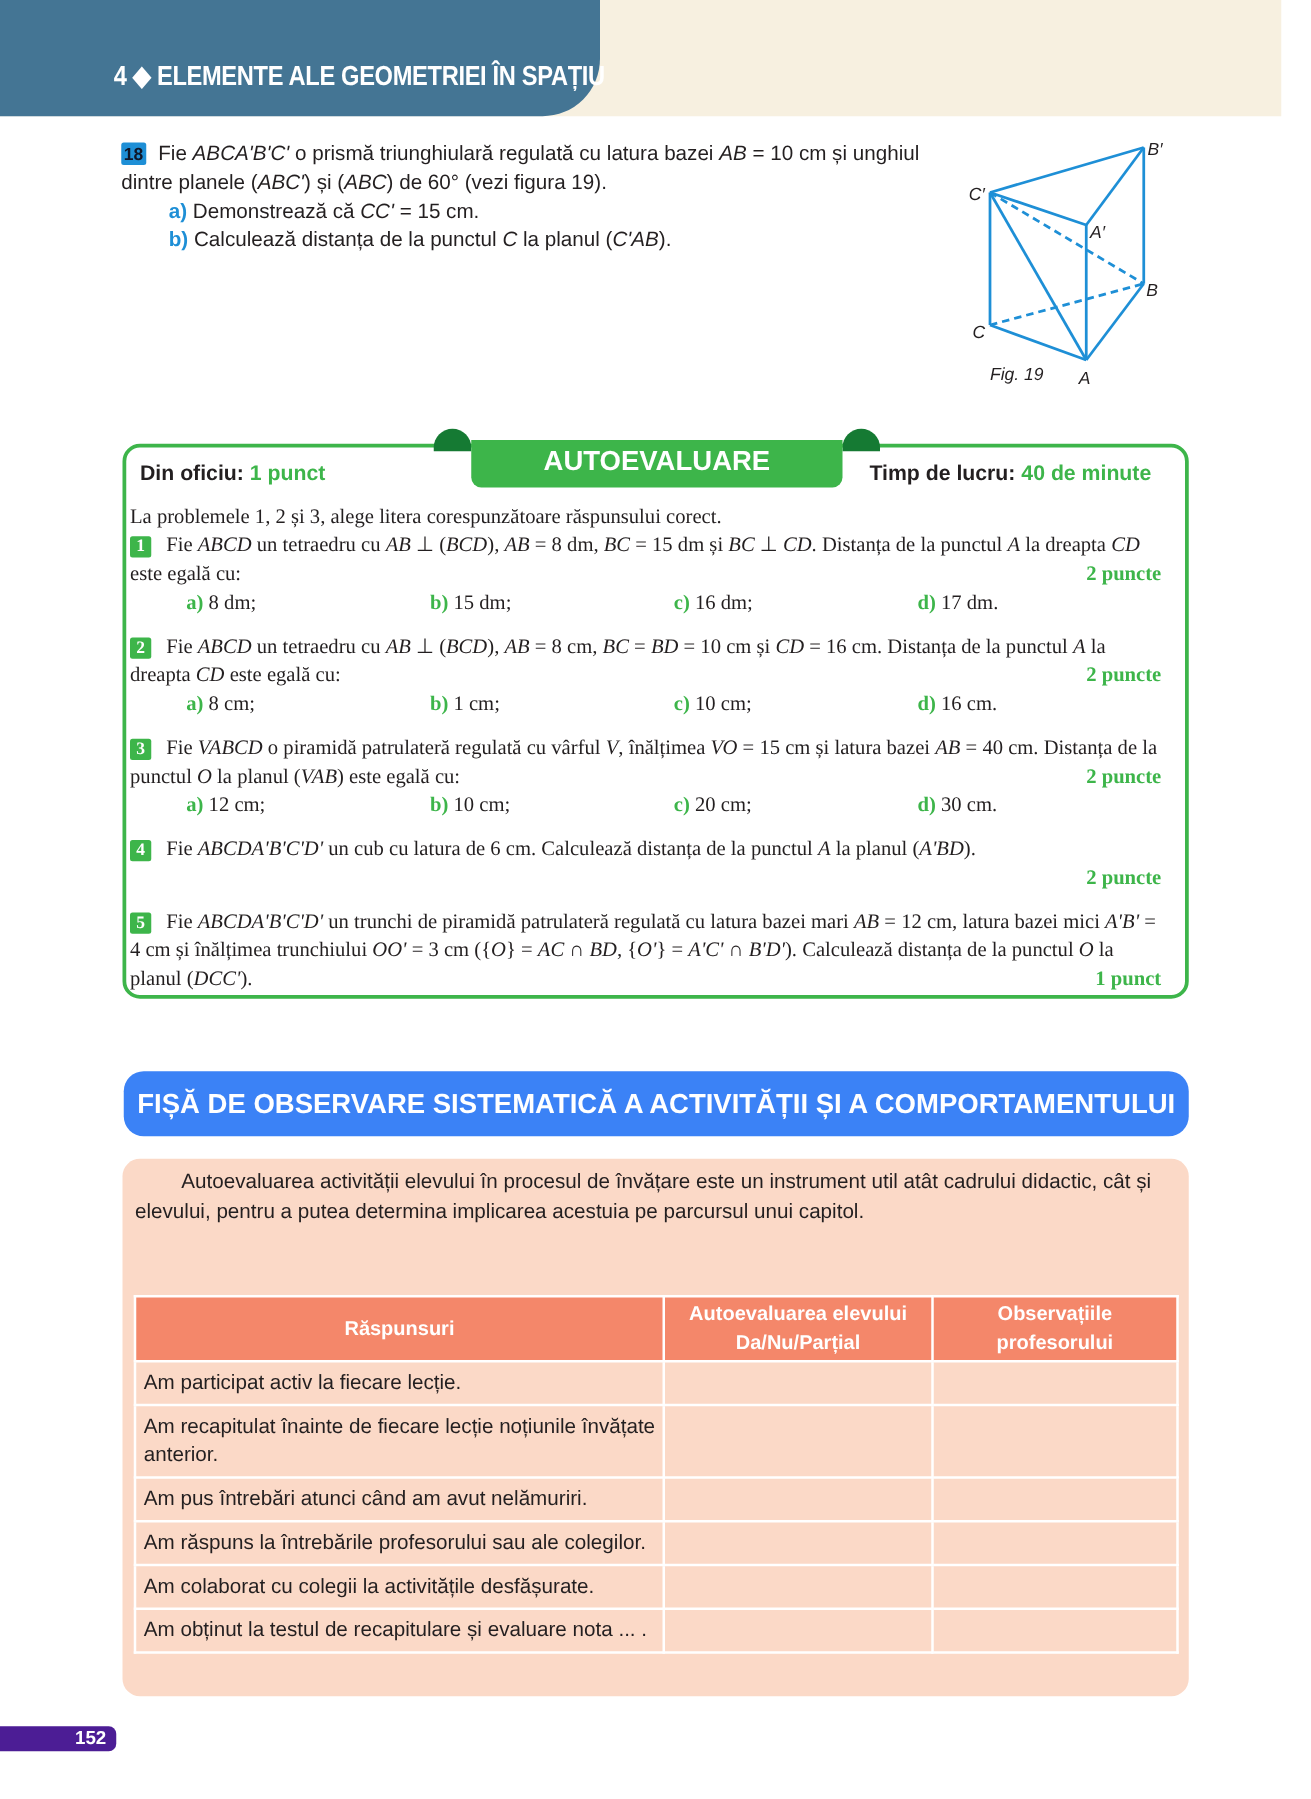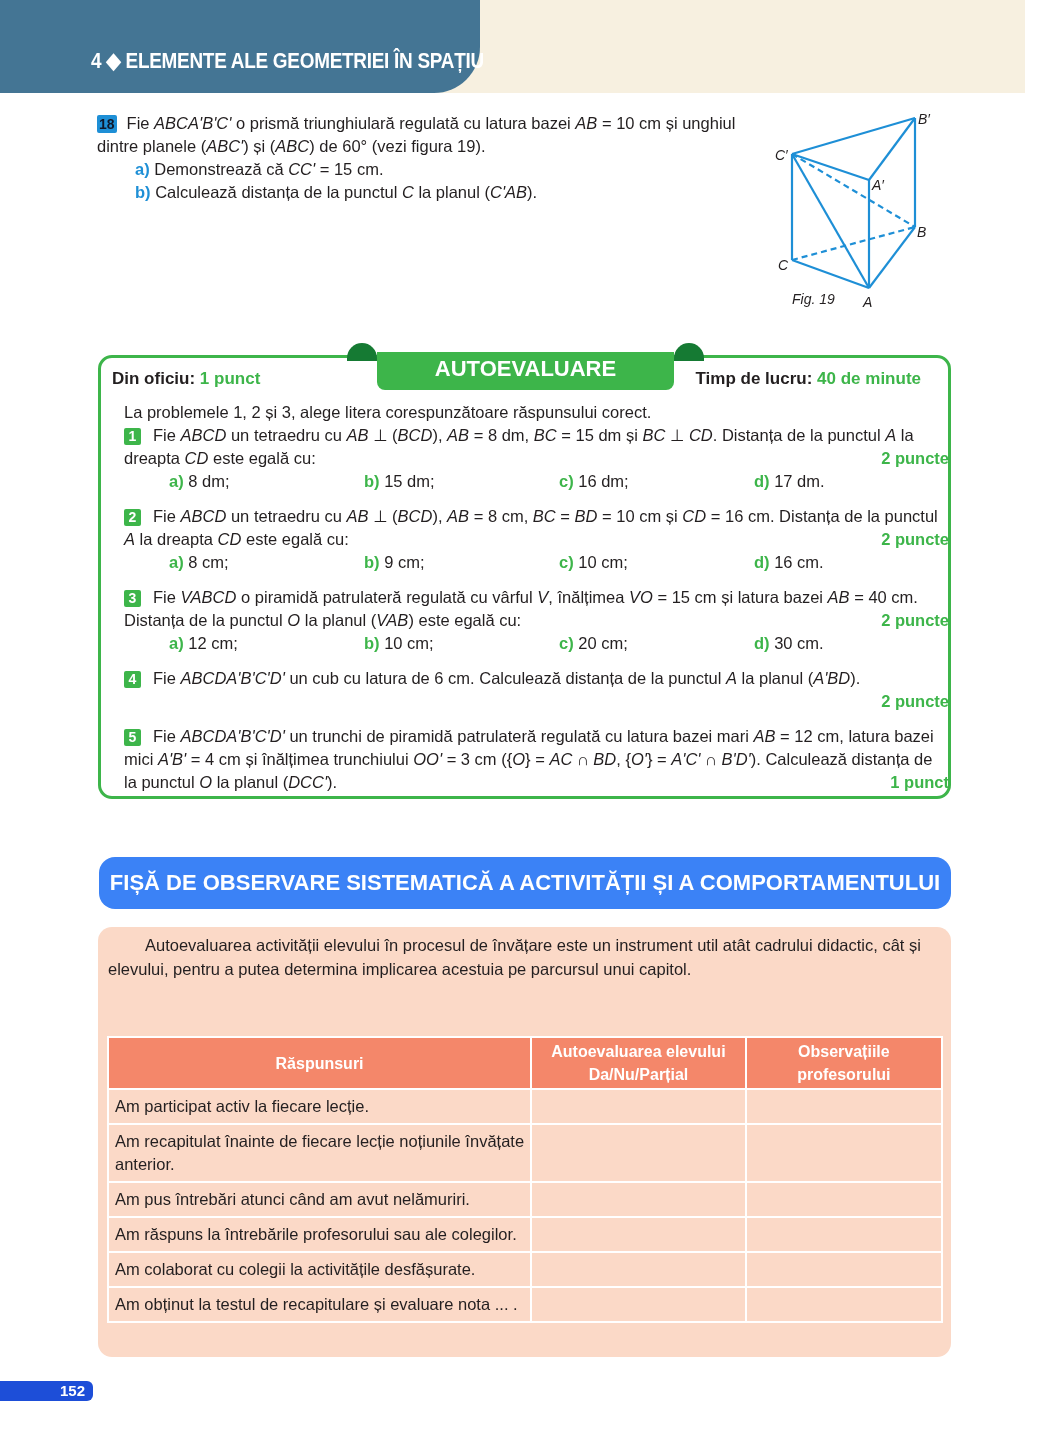--- a/index.html
+++ b/index.html
@@ -16,38 +16,38 @@
   .badge-blue { display: inline-block; background: #1e8fd6; color: #0f172a; font-weight: bold; font-size: 14px; padding: 0 2px; line-height: 18px; border-radius: 2px; margin-right: 10px; }
   .indent { padding-left: 38px; }
   .figure { position: absolute; left: 770px; top: 108px; width: 190px; height: 210px; }
   .figure svg { width: 190px; height: 210px; }
   
   .auto-box { position: absolute; left: 98px; top: 355px; width: 853px; height: 444px; border: 3px solid #3db54a; border-radius: 14px; }
   .auto-tab { position: absolute; left: 377px; top: 352px; width: 297px; height: 38px; background: #3db54a; border-radius: 0 0 8px 8px; color: #fff; font-weight: bold; font-size: 22px; text-align: center; line-height: 34px; }
   .auto-tab-ear { position: absolute; top: 343px; width: 30px; height: 18px; background: #157a33; border-radius: 15px 15px 0 0; }
   .auto-header-left { position: absolute; left: 112px; top: 369px; font-weight: bold; font-size: 17px; }
   .auto-header-right { position: absolute; right: 128px; top: 369px; font-weight: bold; font-size: 17px; }
-  .auto-body { position: absolute; left: 124px; top: 401px; width: 825px; line-height: 23px; }
+  .auto-body { position: absolute; left: 104px; top: 401px; width: 825px; line-height: 23px; font-family: Liberation Serif, serif; }
   .badge-green { display: inline-block; background: #3db54a; color: #fff; font-weight: bold; font-size: 14px; width: 17px; text-align: center; line-height: 17px; border-radius: 2px; margin-right: 12px; }
   .q { margin-bottom: 12px; }
   .pts { float: right; color: #3db54a; font-weight: bold; }
   .opts { display: flex; padding-left: 36px; justify-content: flex-end; }
   .opts span { width: 195px; }
   .letter { color: #3db54a; font-weight: bold; }
   
   .fisa-banner { position: absolute; left: 99px; top: 857px; width: 852px; height: 52px; background: #3b82f6; border-radius: 16px; color: #fff; font-weight: bold; font-size: 22px; text-align: center; line-height: 52px; }
   .fisa-box { position: absolute; left: 98px; top: 927px; width: 853px; height: 430px; background: #fbd9c7; border-radius: 14px; }
   .fisa-text { position: absolute; left: 108px; top: 933px; width: 835px; line-height: 24px; }
   .fisa-text p { text-indent: 37px; margin-bottom: 4px; }
   table { position: absolute; left: 107px; top: 1036px; width: 836px; border-collapse: collapse; }
   th, td { border: 2px solid #ffffff; }
   th { background: #f4876a; color: #fff; font-weight: bold; font-size: 16px; line-height: 23px; padding: 2px 4px; text-align: center; }
   td { background: #fbd9c7; padding: 5px 6px; line-height: 23px; vertical-align: top; }
   .col1 { width: 414px; } .col2 { width: 210px; } .col3 { width: 192px; }
-  .page-num { position: absolute; left: 0; top: 1381px; width: 93px; height: 20px; background: #1d4ed8; border-radius: 0 6px 6px 0; color: #fff; font-weight: bold; font-size: 15px; text-align: right; padding-right: 8px; line-height: 20px; }
+  .page-num { position: absolute; left: 0; top: 1381px; width: 93px; height: 20px; background: #4c1d95; border-radius: 0 6px 6px 0; color: #fff; font-weight: bold; font-size: 15px; text-align: right; padding-right: 8px; line-height: 20px; }
 </style>
 </head>
 <body>
 
 <div class="header-bg"></div>
 <div class="header-tab"></div>
 <div class="header-title">4 ◆ ELEMENTE ALE GEOMETRIEI ÎN SPAȚIU</div>
 
 <div class="ex18">
   <div>
@@ -115,21 +115,21 @@
       <span><b class="letter">d)</b><span style="width:auto"> 17 dm.</span></span>
     </div>
   </div>
 
   <div class="q">
     <div>
       <span class="badge-green">2</span><span>Fie </span><span class="i">ABCD</span><span> un tetraedru cu </span><span class="i">AB</span><span> ⊥ (</span><span class="i">BCD</span><span>), </span><span class="i">AB</span><span> = 8 cm, </span><span class="i">BC</span><span> = </span><span class="i">BD</span><span> = 10 cm și </span><span class="i">CD</span><span> = 16 cm. Distanța de la punctul </span><span class="i">A</span><span> la dreapta </span><span class="i">CD</span><span> este egală cu:</span><span class="pts">2 puncte</span>
     </div>
     <div class="opts">
       <span><b class="letter">a)</b><span style="width:auto"> 8 cm;</span></span>
-      <span><b class="letter">b)</b><span style="width:auto"> 9 cm;</span></span>
+      <span><b class="letter">b)</b><span style="width:auto"> 1 cm;</span></span>
       <span><b class="letter">c)</b><span style="width:auto"> 10 cm;</span></span>
       <span><b class="letter">d)</b><span style="width:auto"> 16 cm.</span></span>
     </div>
   </div>
 
   <div class="q">
     <div>
       <span class="badge-green">3</span><span>Fie </span><span class="i">VABCD</span><span> o piramidă patrulateră regulată cu vârful </span><span class="i">V</span><span>, înălțimea </span><span class="i">VO</span><span> = 15 cm și latura bazei </span><span class="i">AB</span><span> = 40 cm. Distanța de la punctul </span><span class="i">O</span><span> la planul (</span><span class="i">VAB</span><span>) este egală cu:</span><span class="pts">2 puncte</span>
     </div>
     <div class="opts">

